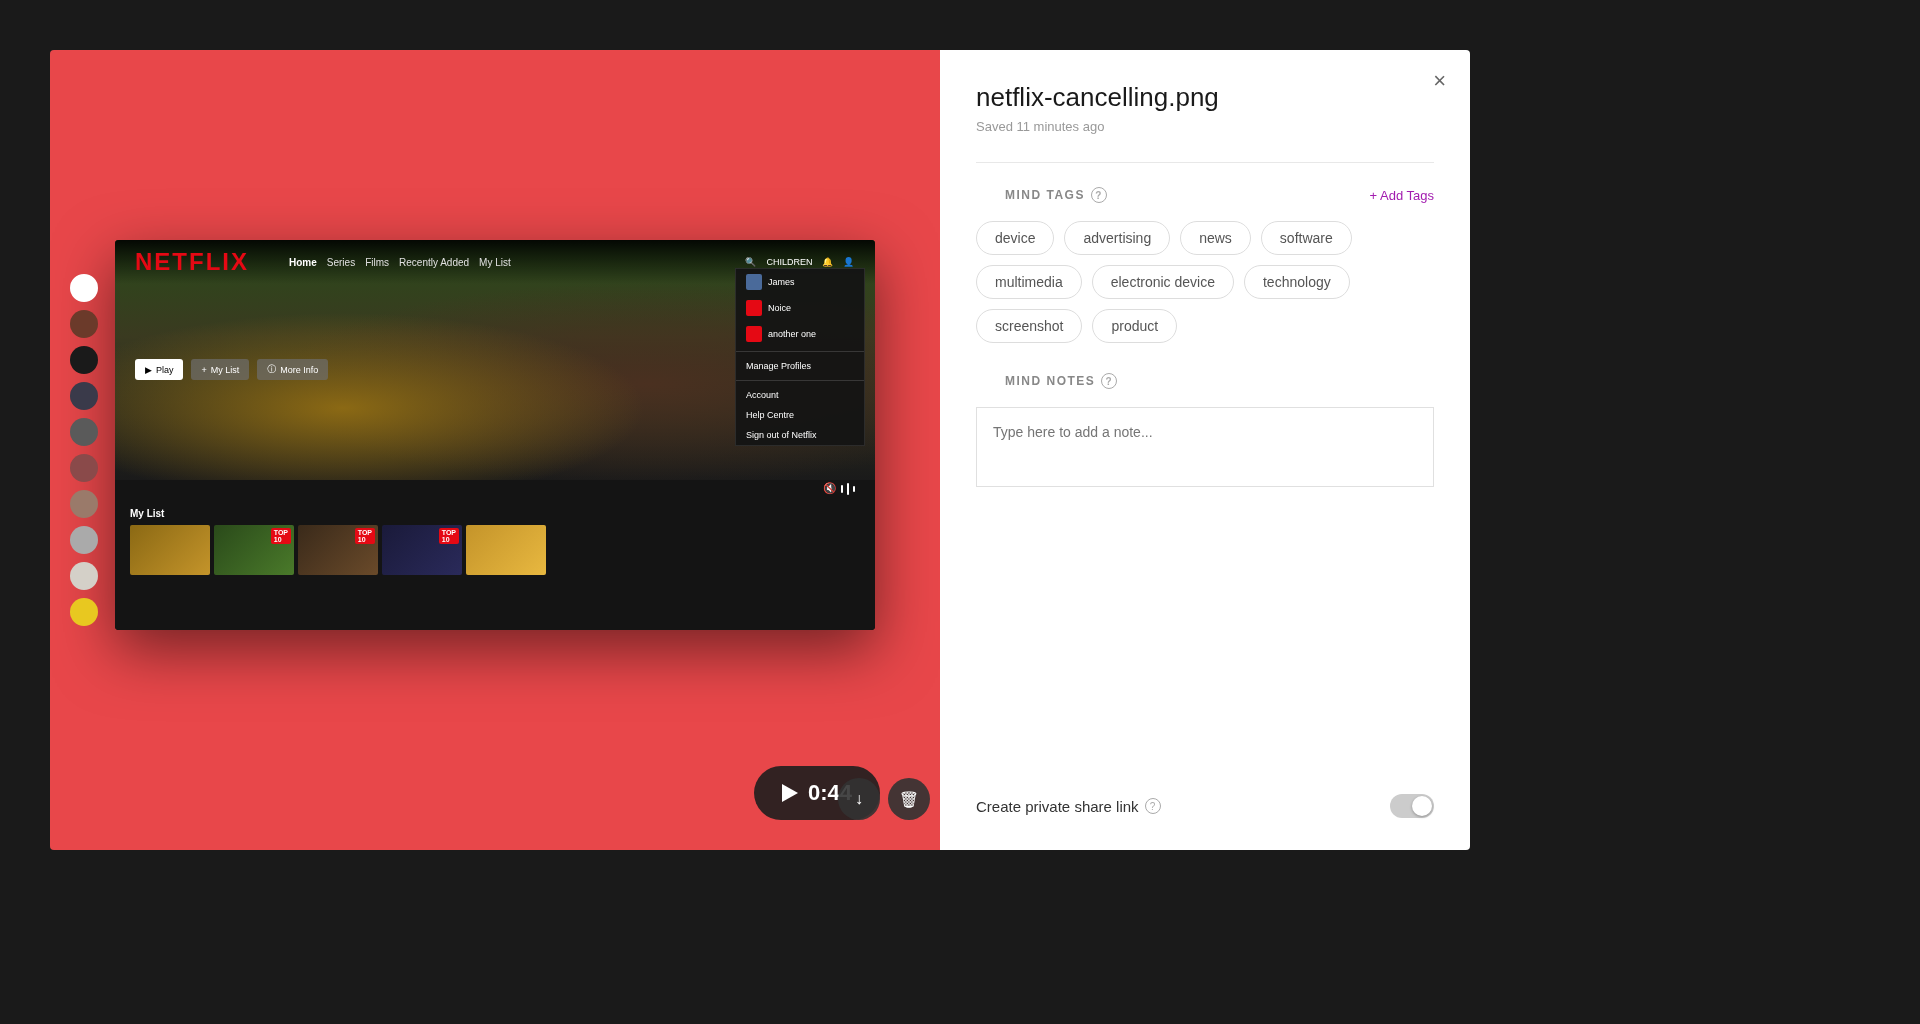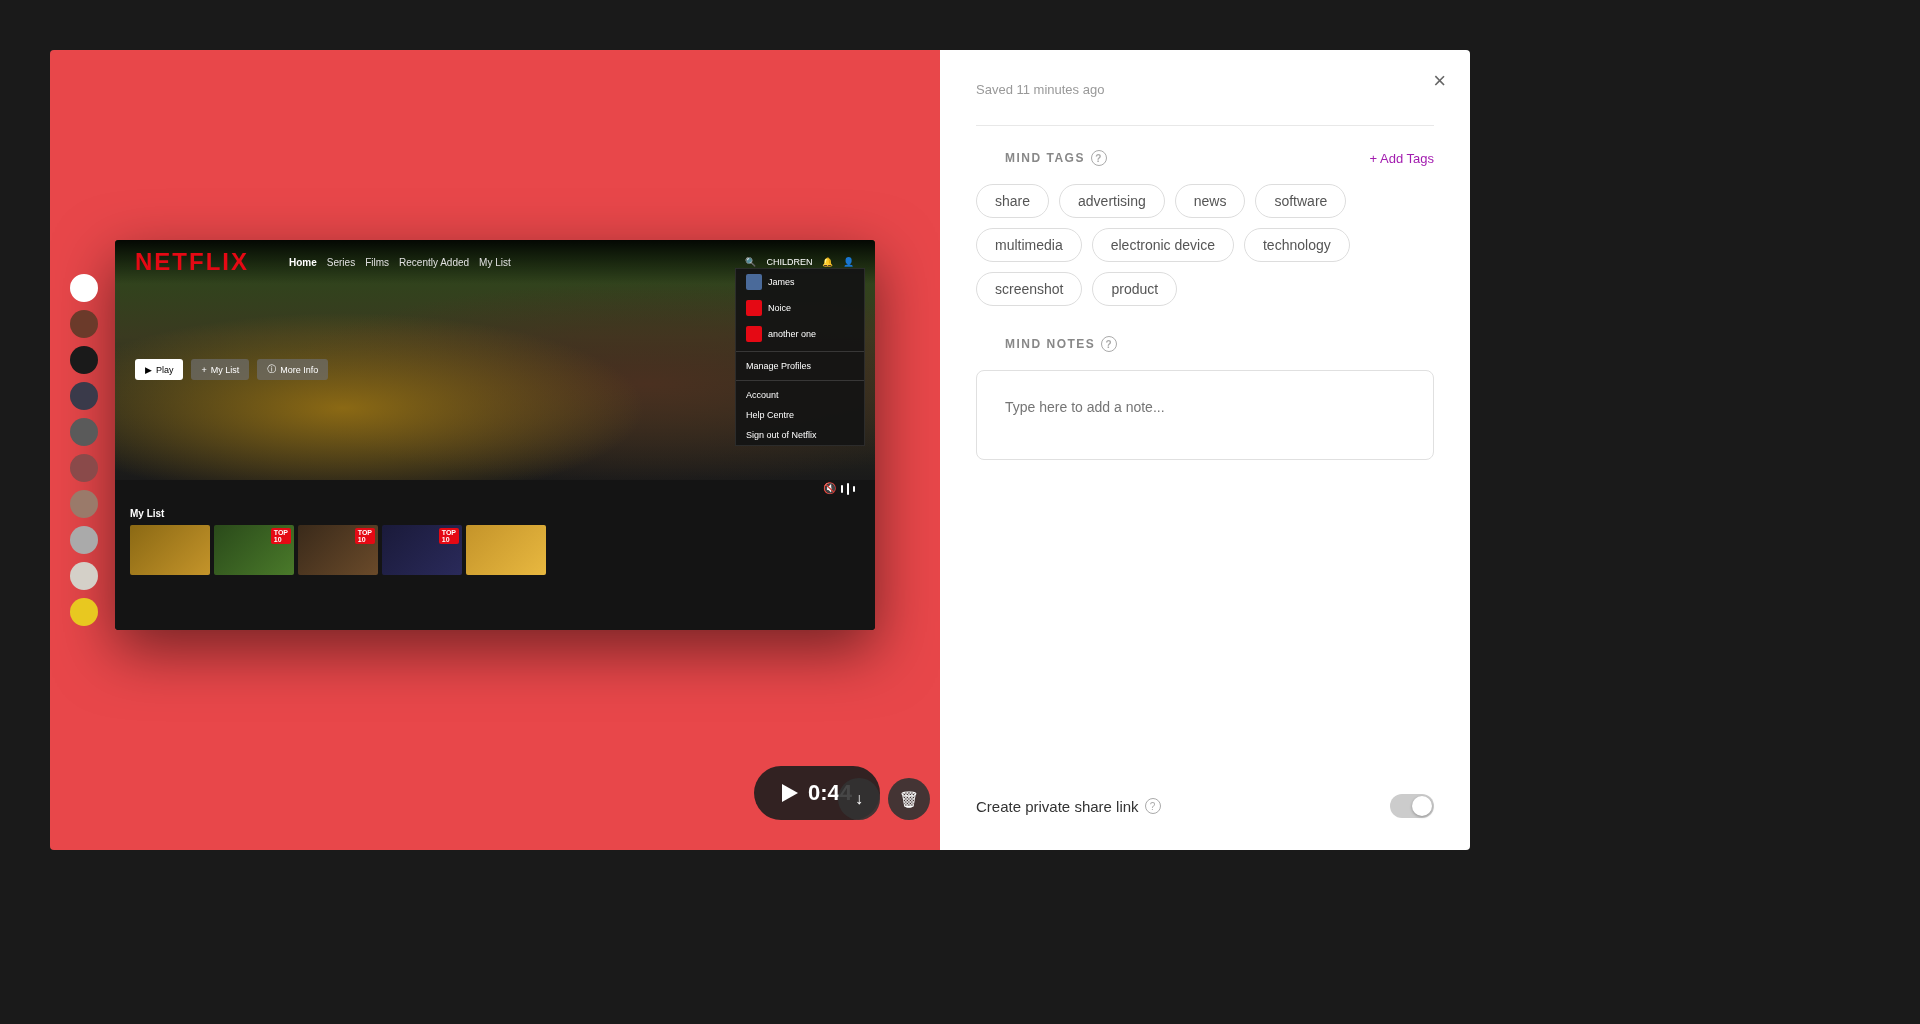--- a/index.html
+++ b/index.html
@@ -452,22 +452,22 @@
     }
 
     
     .notes-section {
       margin-top: 8px;
     }
 
     .notes-input {
       width: 100%;
       border: 1.5px solid #e0e0e0;
-      border-radius: 8px;
-      padding: 28px;
+      border-radius: 0;
+      padding: 16px;
       font-size: 14px;
       color: #999;
       min-height: 80px;
       resize: none;
       font-family: inherit;
       outline: none;
     }
 
     
     .share-link-section {
@@ -642,34 +642,35 @@
       <button class="action-btn">↓</button>
       <button class="action-btn">🗑</button>
     </div>
 
   </div>
 
   <div class="modal-right">
 
     <button class="close-btn">×</button>
 
+    <h1 class="file-title">netflix-cancelling.png</h1>
     <p class="saved-time">Saved 11 minutes ago</p>
 
     <hr class="divider">
 
     <div class="section-header">
       <div class="section-title">
         <span>MIND TAGS</span>
         <div class="help-icon">?</div>
       </div>
       <button class="add-tags-btn">+ Add Tags</button>
     </div>
 
     <div class="tags-grid">
-      <div class="tag">share</div>
+      <div class="tag">device</div>
       <div class="tag">advertising</div>
       <div class="tag">news</div>
       <div class="tag">software</div>
       <div class="tag">multimedia</div>
       <div class="tag">electronic device</div>
       <div class="tag">technology</div>
       <div class="tag">screenshot</div>
       <div class="tag">product</div>
     </div>
 

